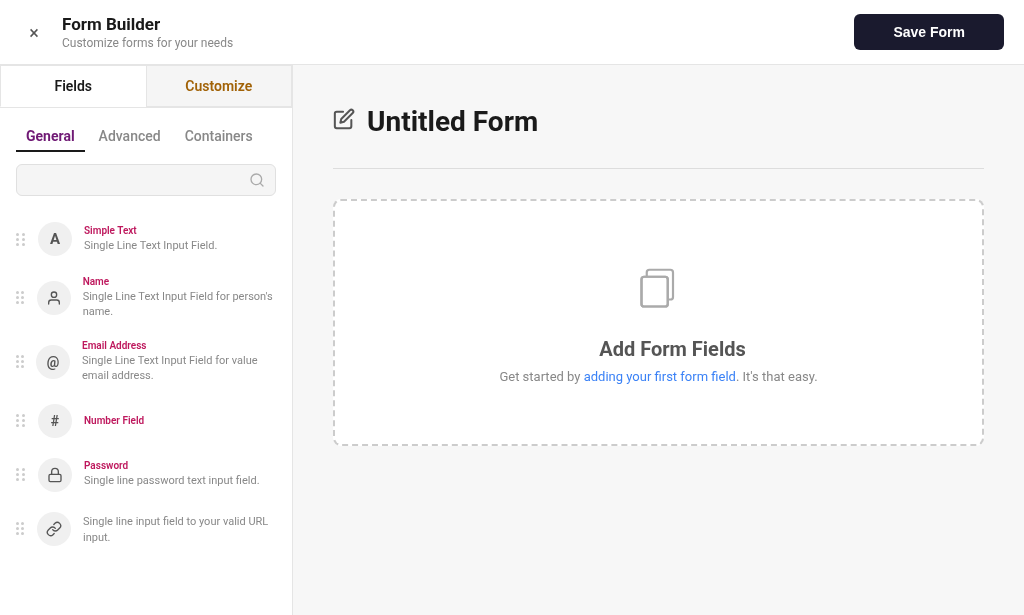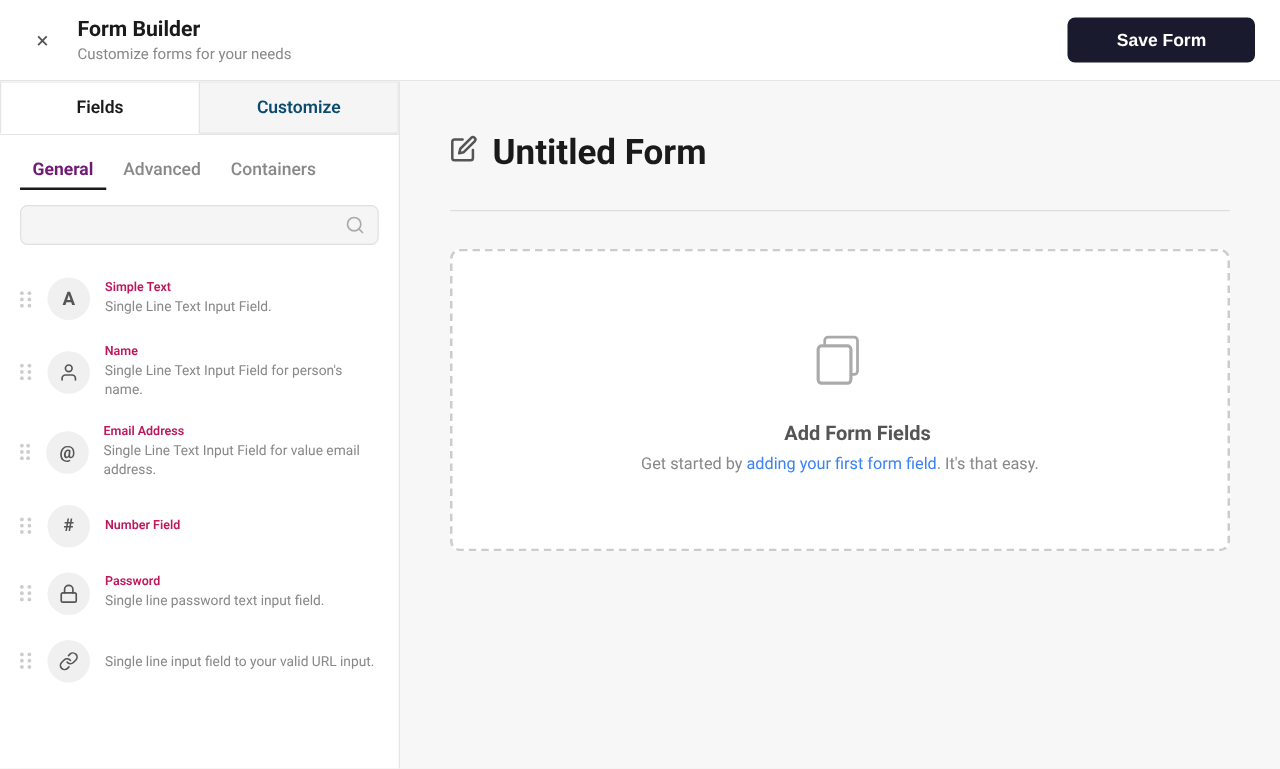--- a/index.html
+++ b/index.html
@@ -68,42 +68,42 @@
       cursor: pointer;
     }
     
     .body {
       display: flex;
       flex: 1;
       overflow: hidden;
     }
     
     .sidebar {
-      width: 320px;
+      width: 293px;
       flex-shrink: 0;
       border-right: 1px solid #e5e5e5;
       display: flex;
       flex-direction: column;
       background: #fff;
       overflow: hidden;
     }
     
     .tab-bar-top {
       display: flex;
       border-bottom: 1px solid #e5e5e5;
       flex-shrink: 0;
     }
     .tab-top {
       flex: 1;
       text-align: center;
       padding: 12px 0;
       font-size: 14px;
       font-weight: 600;
       cursor: pointer;
-      color: #0c4a6e;
+      color: #a16207;
       background: #f5f5f5;
       border: 1px solid #e5e5e5;
     }
     .tab-top.active {
       background: #fff;
       color: #1a1a1a;
       border-bottom: 1px solid #fff;
     }
     .tab-top:first-child {
       border-right: none;
@@ -241,21 +241,21 @@
       align-items: center;
       justify-content: center;
       padding: 60px 20px;
       background: #fff;
     }
     .drop-zone-icon {
       color: #aaa;
       margin-bottom: 16px;
     }
     .drop-zone-title {
-      font-size: 16px;
+      font-size: 20px;
       font-weight: 700;
       color: #555;
       margin-bottom: 8px;
       margin-left: 28px;
     }
     .drop-zone-desc {
       font-size: 13px;
       color: #888;
     }
     .drop-zone-desc a {

